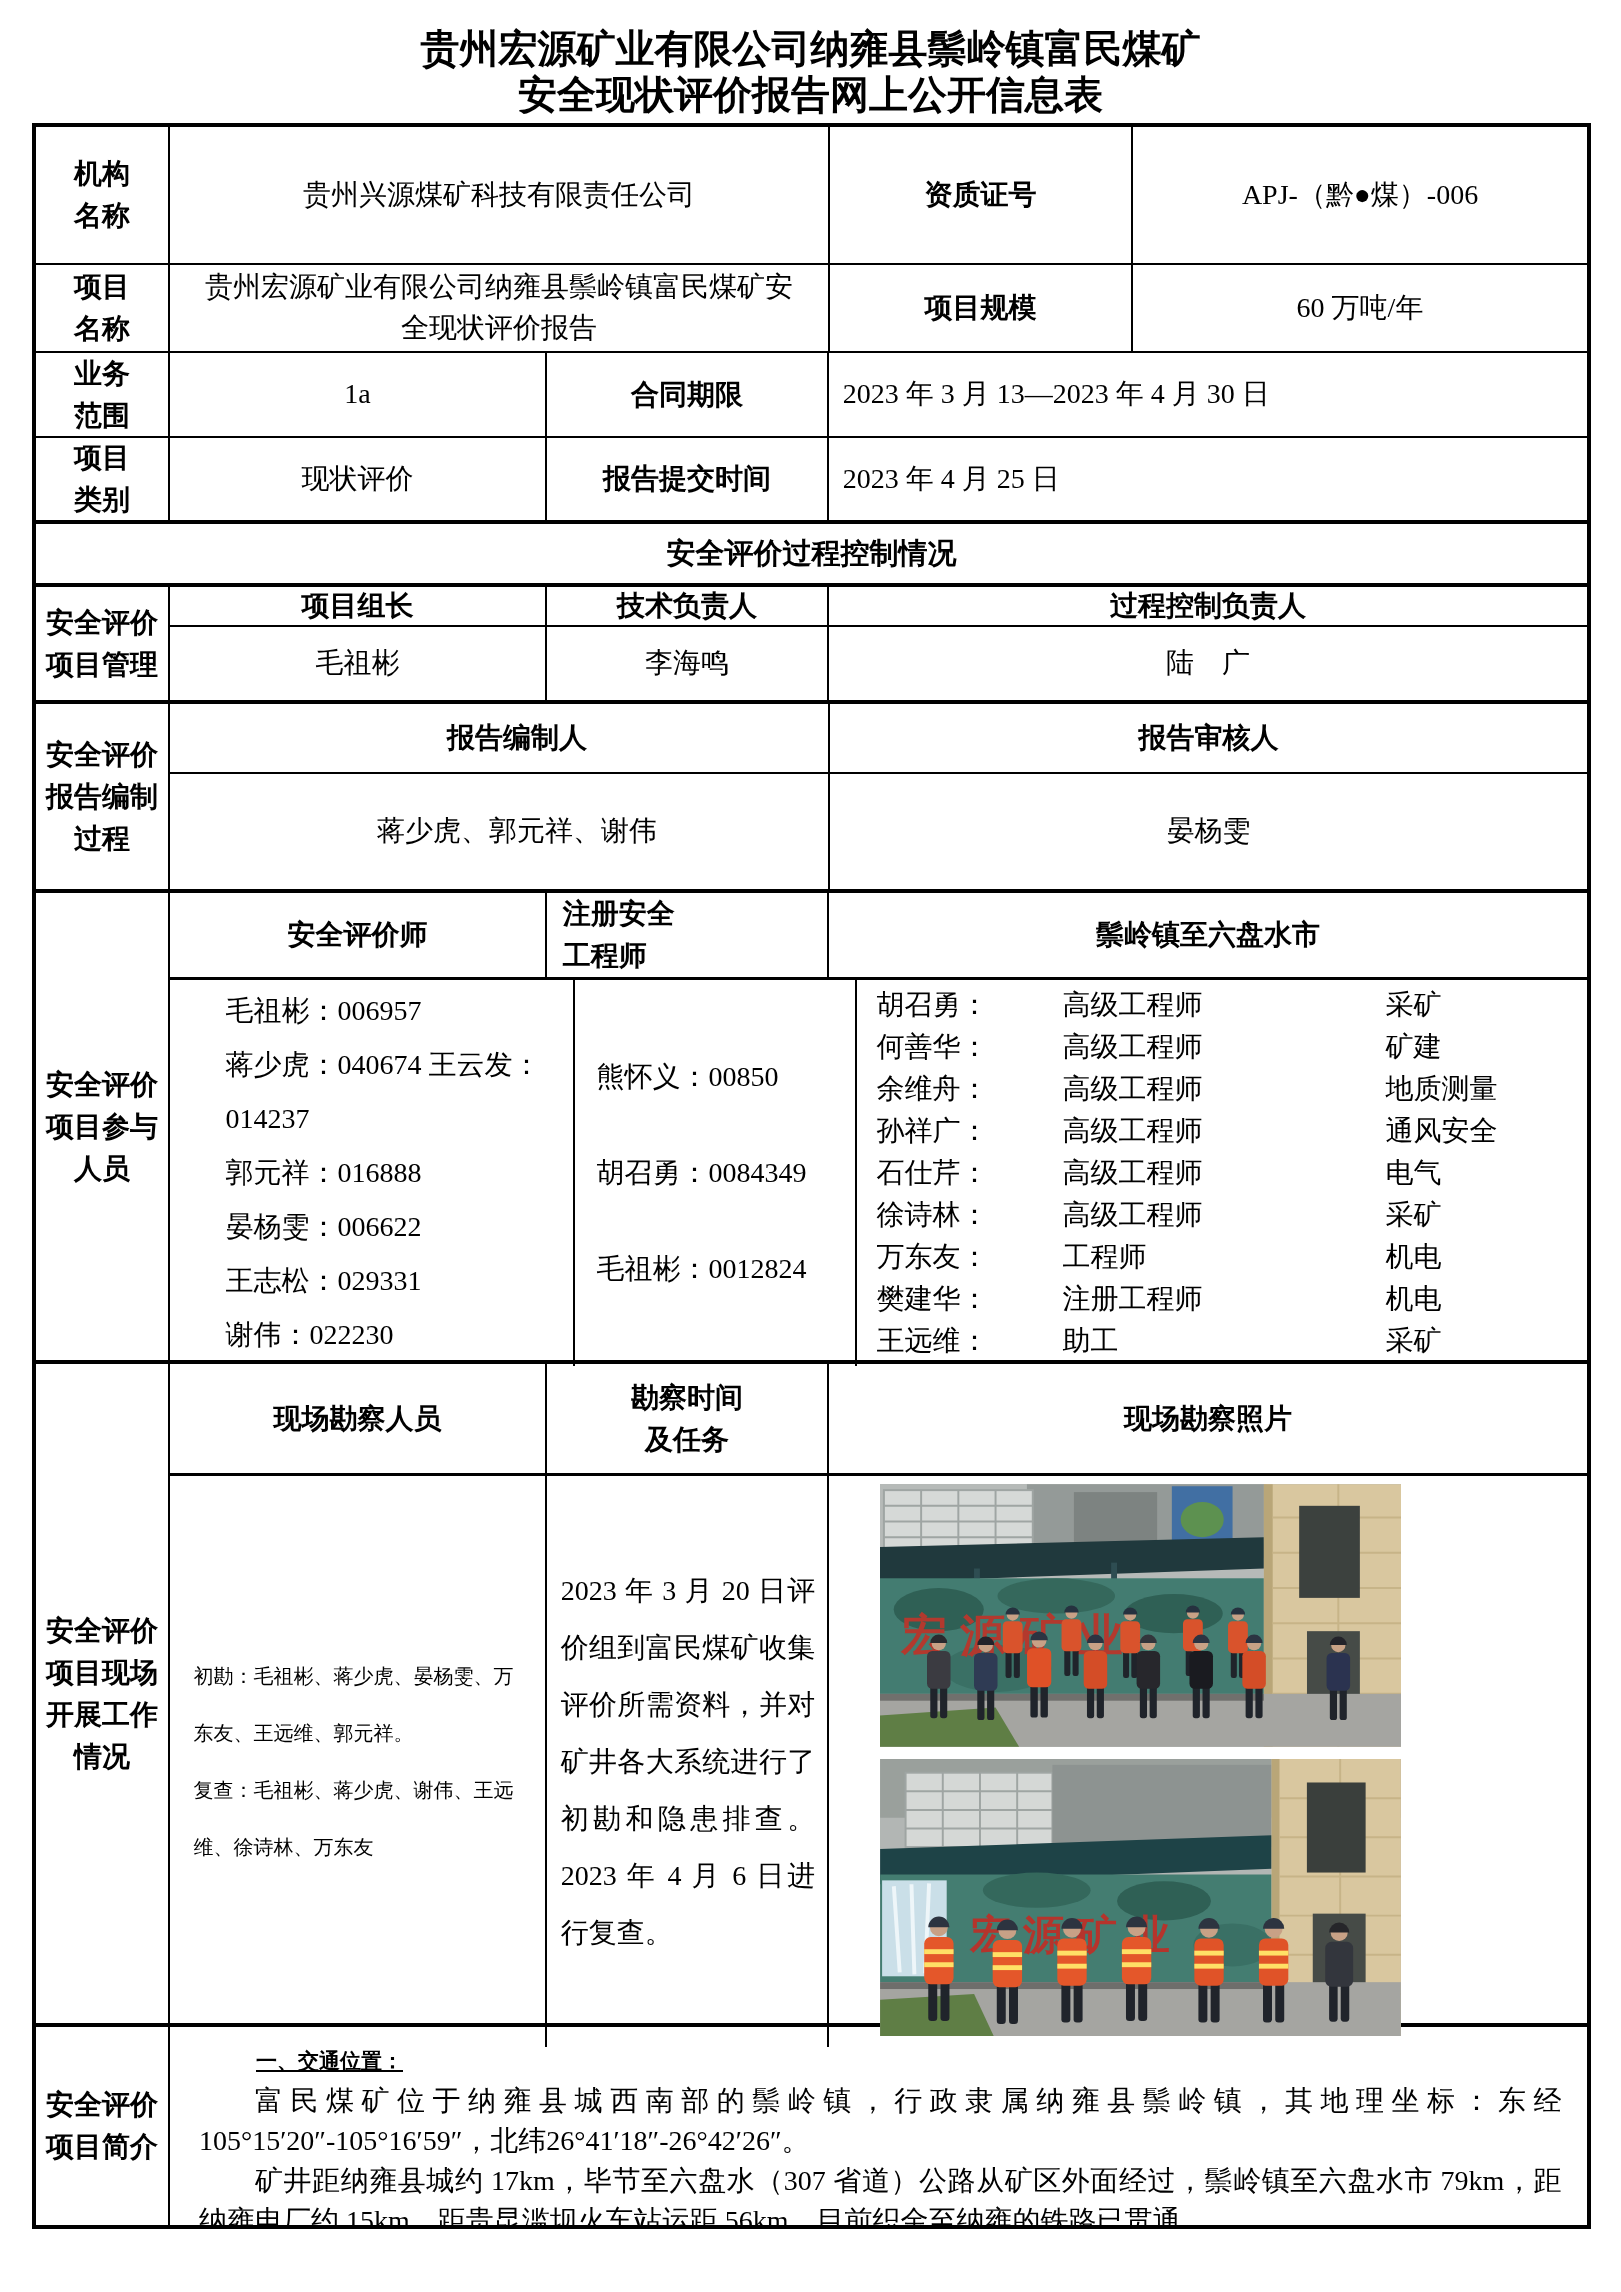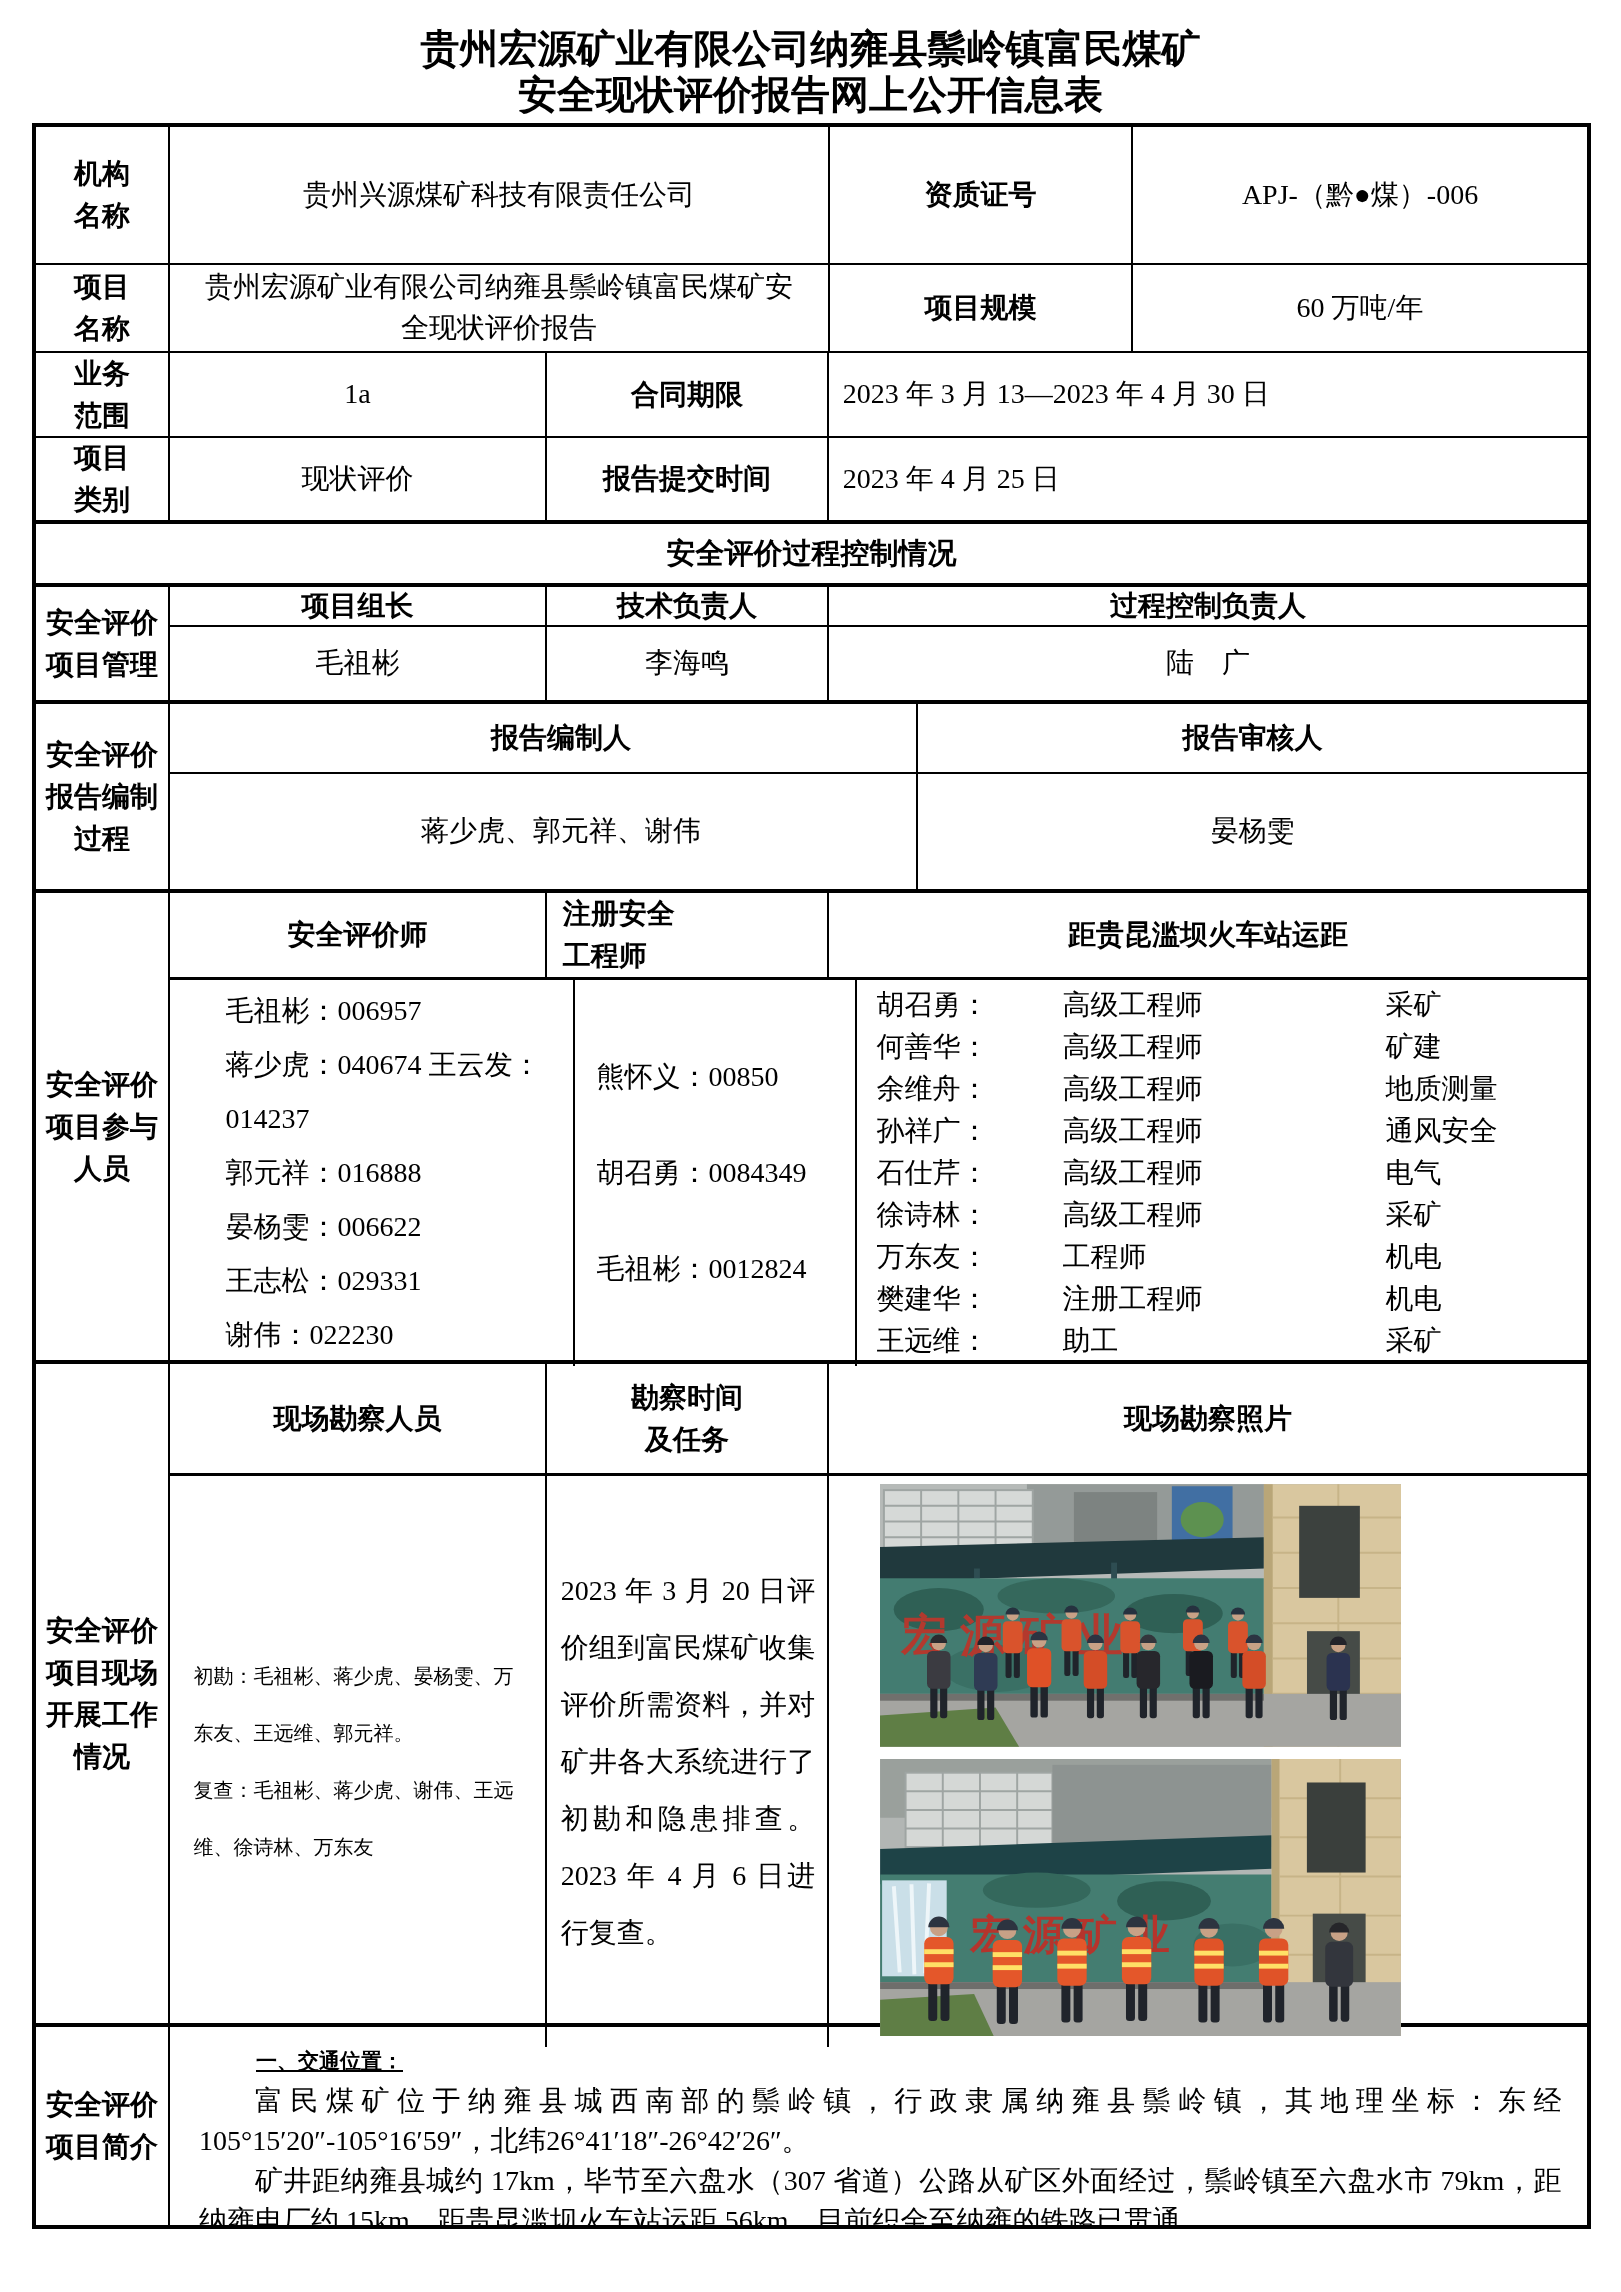--- a/index.html
+++ b/index.html
@@ -18,21 +18,21 @@
   .td{border-right:2px solid #000;box-sizing:border-box;display:flex;align-items:center;
       justify-content:center;overflow:hidden;text-align:center;}
   .td.last{border-right:none;}
   .w-lab{width:134px;}
   .w-val{width:660px;}
   .w-cl{width:303px;}
   .w-cv{flex:1;}
   .w2{width:377px;}
   .w3{width:282px;}
   .w4{flex:1;}
-  .w23{width:748px;padding-left:36px;}
+  .w23{width:660px;padding-left:36px;}
   .lbl,.hdr{font-family:"Liberation Sans","DejaVu Sans",sans-serif;font-weight:bold;font-size:28px;
       line-height:1.5;white-space:pre-line;}
   .val{font-size:28px;line-height:1.45;}
   .leftal{justify-content:flex-start;text-align:left;padding-left:13.7px;}
   .hdr-left{justify-content:flex-start;text-align:left;padding-left:15.7px;}
   .sec-body{flex:1;display:flex;flex-direction:column;}
   .pad-wrap{padding:0 23.5px;}
   .cell-block{display:flex;flex-direction:column;justify-content:center;align-items:flex-start;
       font-size:28px;text-align:left;}
   .assessor-list{padding:3.9px 13.7px 3.9px 27.4px;margin-left:28px;}
@@ -139,21 +139,21 @@
 
     <div class="tr tk" style="height:471px">
       <div class="td lbl w-lab">安全评价
 项目参与
 人员</div>
       <div class="sec-body">
         <div class="itr tk4" style="height:87px">
           <div class="td hdr w2">安全评价师</div>
           <div class="td hdr w3 hdr-left">注册安全
 工程师</div>
-          <div class="td hdr w4 last">距贵昆滥坝火车站运距</div>
+          <div class="td hdr w4 last">鬃岭镇至六盘水市</div>
         </div>
         <div class="itr nb">
           <div class="td w2 cell-block assessor-list">
             <div class="li">毛祖彬：006957</div>
             <div class="li">蒋少虎：040674 王云发：014237</div>
             <div class="li">郭元祥：016888</div>
             <div class="li">晏杨雯：006622</div>
             <div class="li">王志松：029331</div>
             <div class="li">谢伟：022230</div>
           </div>

